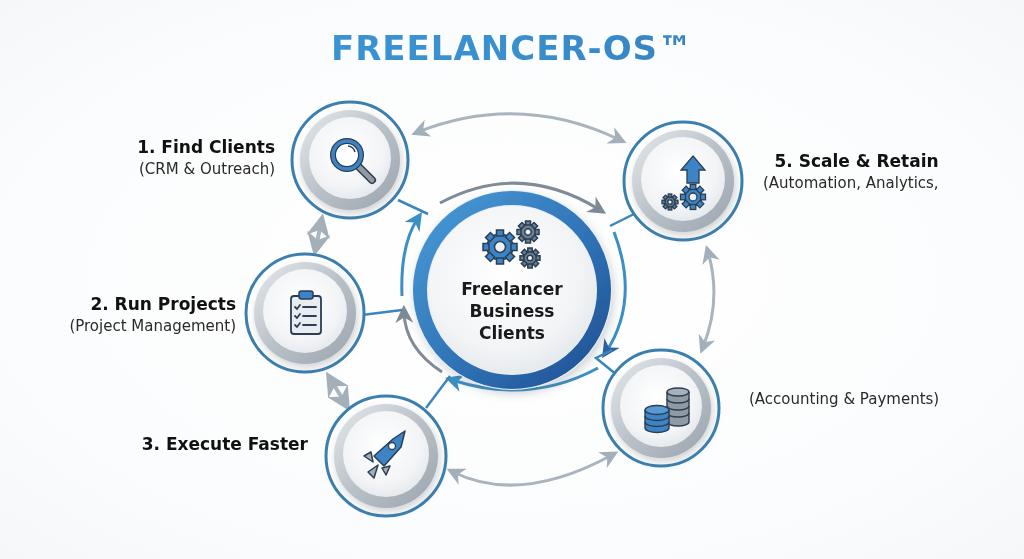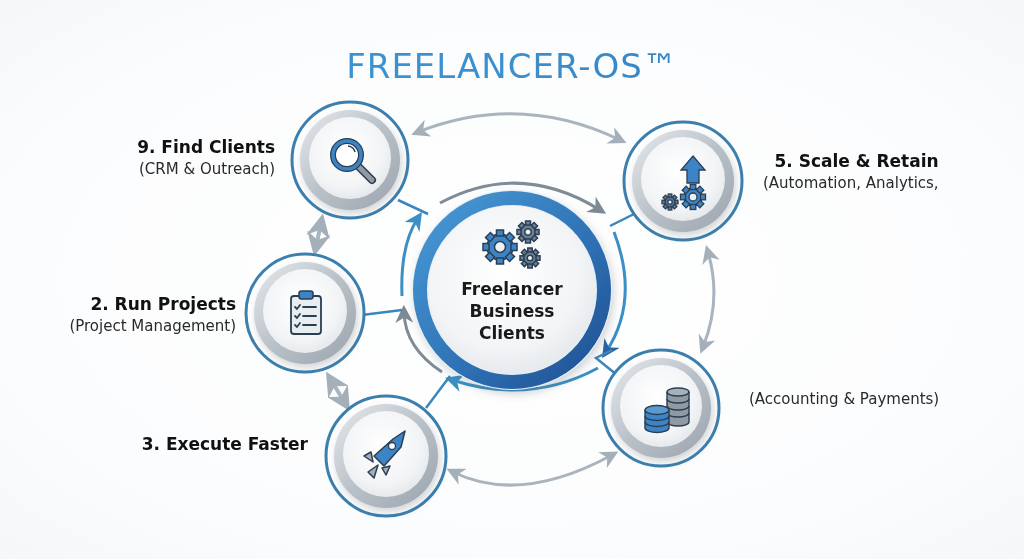--- a/index.html
+++ b/index.html
@@ -11,25 +11,25 @@
       width: 1024px;
       height: 559px;
       position: relative;
       overflow: hidden;
       font-family: "Liberation Sans", "DejaVu Sans", sans-serif;
       background: radial-gradient(ellipse at 50% 50%, #ffffff 0%, #fbfcfd 70%, #f5f7f9 100%);
     }
     .title {
       position: absolute;
       left: 0;
-      top: 46px;
+      top: 28px;
       width: 1024px;
       text-align: center;
       font-family: "DejaVu Sans", "Liberation Sans", sans-serif;
-      font-weight: normal;
+      font-weight: bold;
       font-size: 34px;
       letter-spacing: 1px;
       background: linear-gradient(90deg, #3d9ad6 0%, #3a8fcf 50%, #2f6faf 100%);
       -webkit-background-clip: text;
       background-clip: text;
       color: transparent;
     }
     svg.diagram {
       position: absolute;
       left: 0;
@@ -294,21 +294,21 @@
   </g>
 </svg>
 
 <div class="center-text">
   <div>Freelancer</div>
   <div>Business</div>
   <div>Clients</div>
 </div>
 
 <div class="label right-align" style="right:749px; top:136px;">
-  <div class="head">9. Find Clients</div>
+  <div class="head">1. Find Clients</div>
   <div class="sub">(CRM &amp; Outreach)</div>
 </div>
 
 <div class="label right-align" style="right:788px; top:293px;">
   <div class="head">2. Run Projects</div>
   <div class="sub">(Project Management)</div>
 </div>
 
 <div class="label right-align" style="right:716px; top:433px;">
   <div class="head">3. Execute Faster</div>

